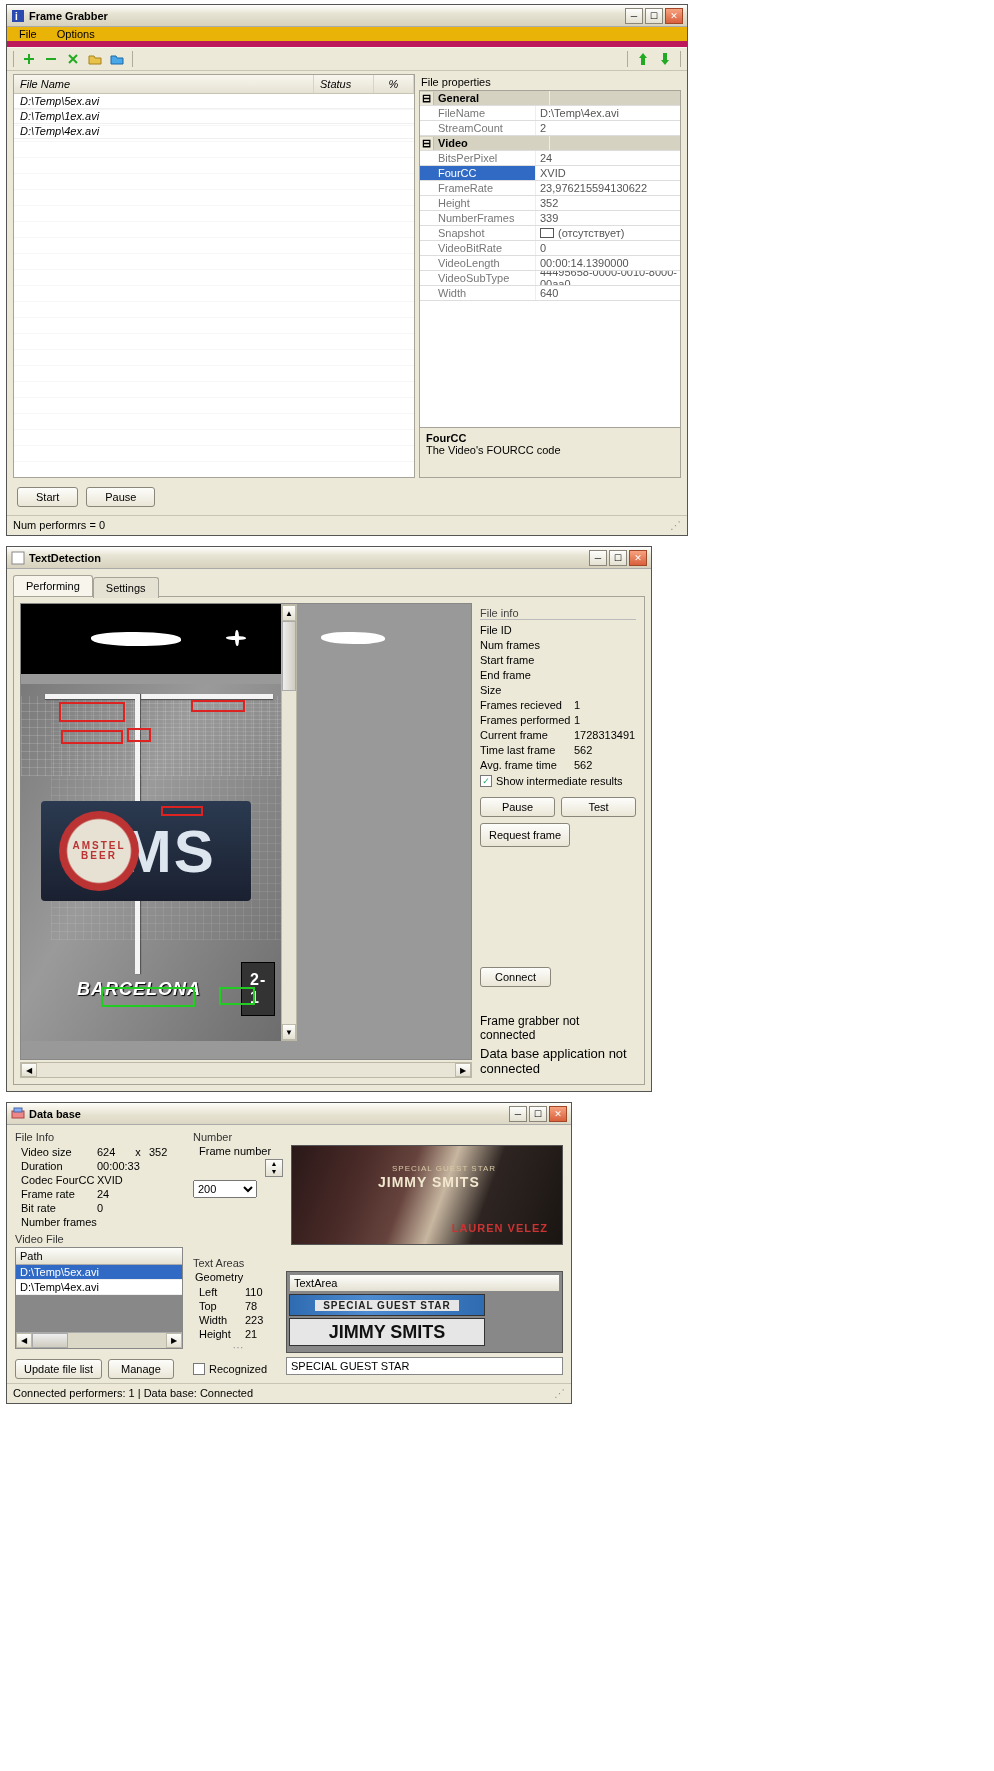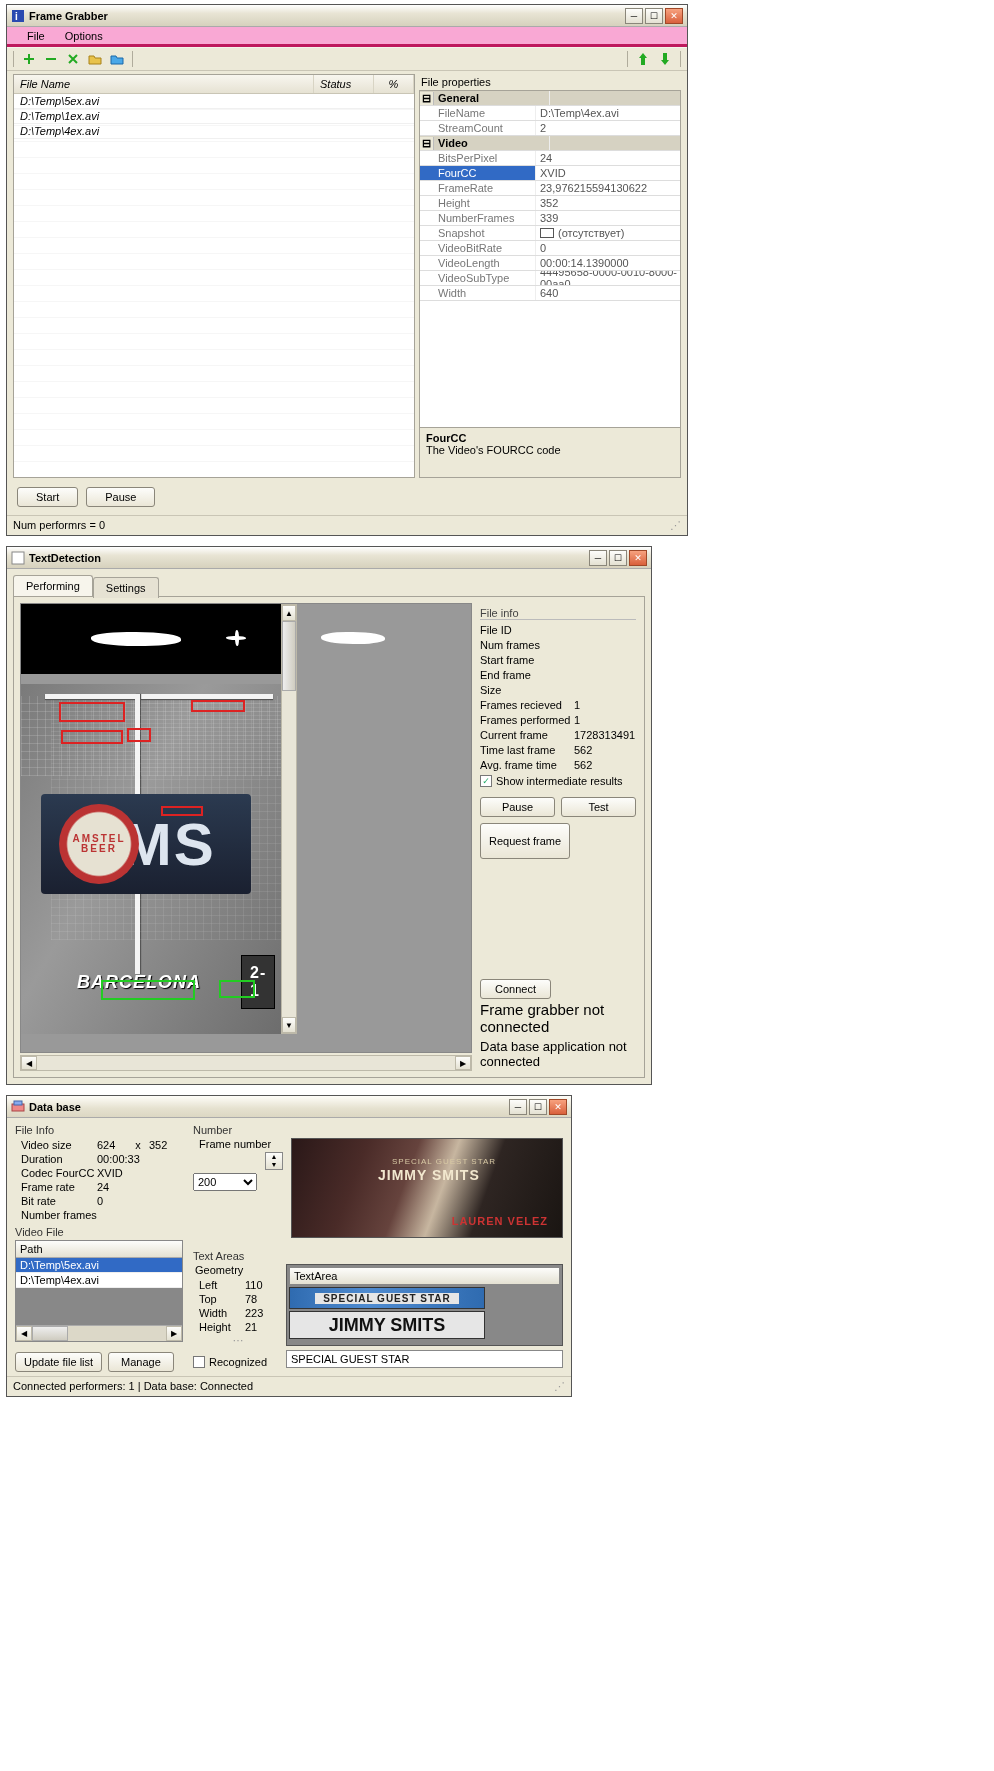--- a/index.html
+++ b/index.html
@@ -29,23 +29,23 @@
   .win-btns { display: flex; gap: 2px; }
   .win-btn {
     width: 18px; height: 16px;
     border: 1px solid #8a867a;
     background: linear-gradient(#fdfdfb,#e4e1d2);
     font-size: 9px; line-height: 12px; text-align: center;
     display:flex;align-items:center;justify-content:center;
   }
   .win-btn.close { background: linear-gradient(#f7a27f,#d9603c); color:#fff; border-color:#a04828;}
   .menubar {
-    height: 20px; background:#f9a8d4;
-    display:flex; align-items:center; padding:0 10px;
-    border-bottom:3px solid #be185d;
+    height: 20px; background:#eab308;
+    display:flex; align-items:center; padding:0 2px;
+    border-bottom:6px solid #be185d;
   }
   .menubar .menu-item { padding: 2px 10px; }
   .toolbar {
     height: 24px; background:#ece9d8;
     border-top:1px solid #f5f3eb;
     border-bottom:1px solid #c9c5b5;
     display:flex; align-items:center; padding:0 4px; gap:4px;
   }
   .tbtn { width:18px;height:18px;display:flex;align-items:center;justify-content:center;}
   .sep { width:1px;height:16px;background:#b0ac9c;margin:0 2px;}
@@ -485,24 +485,24 @@
           <div class="val">562</div>
         </div>
       <div class="checkbox" style="margin:4px 0 10px 0;">
         <div class="box">✓</div>
           <span>Show intermediate results</span>
       </div>
       <div style="display:flex;gap:6px;margin-bottom:6px;">
         <button class="btn" style="flex:1;padding:3px 0">Pause</button>
         <button class="btn" style="flex:1;padding:3px 0">Test</button>
       </div>
-      <button class="btn" style="padding:11px 8px">Request frame</button>
+      <button class="btn" style="padding:5px 8px">Request frame</button>
       <div style="height:120px"></div>
       <button class="btn" style="padding:3px 14px">Connect</button>
-      <div style="margin-top:2px;font-size:15px">Frame grabber not connected</div>
+      <div style="margin-top:27px;font-size:12px">Frame grabber not connected</div>
       <div style="margin-top:4px;font-size:13px">Data base application not connected</div>
     </div>
   </div>
 </div>
 
 <div class="window w3">
   <div class="titlebar">
     <span class="icon">
       <svg width="14" height="14">
           <rect x="1" y="4" width="12" height="7" fill="#e88" stroke="#a44"></rect>

